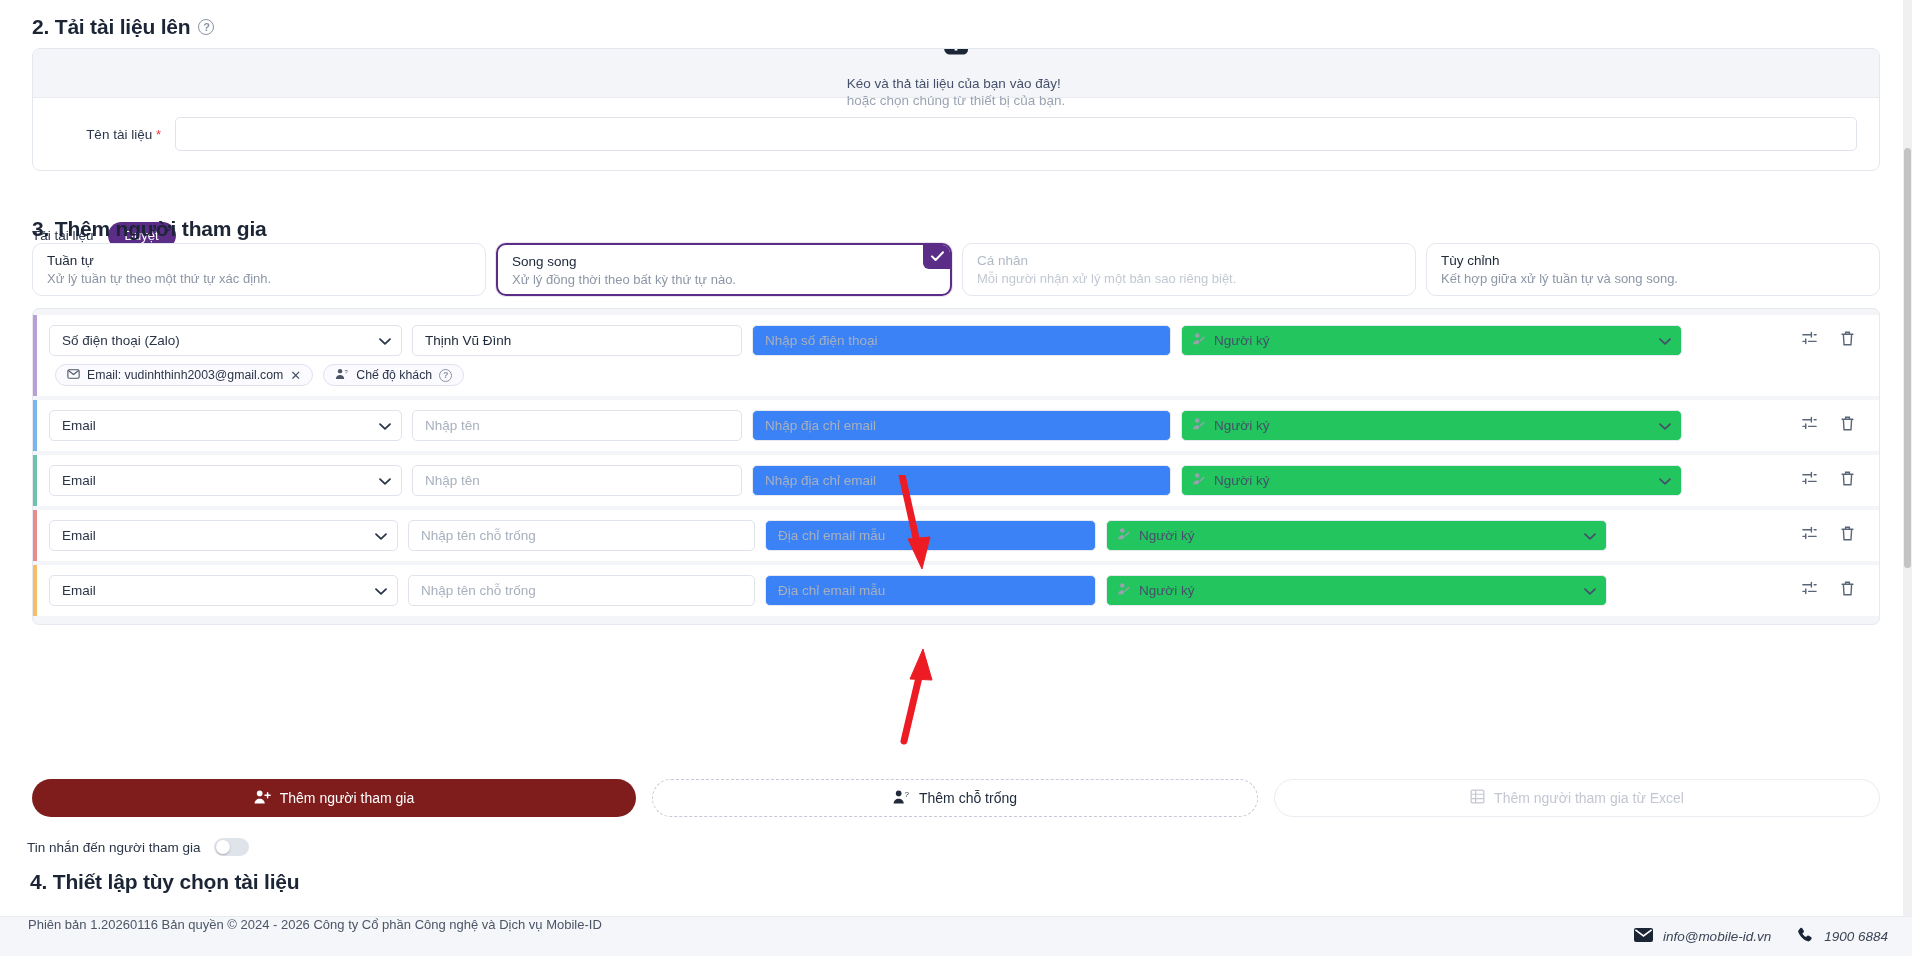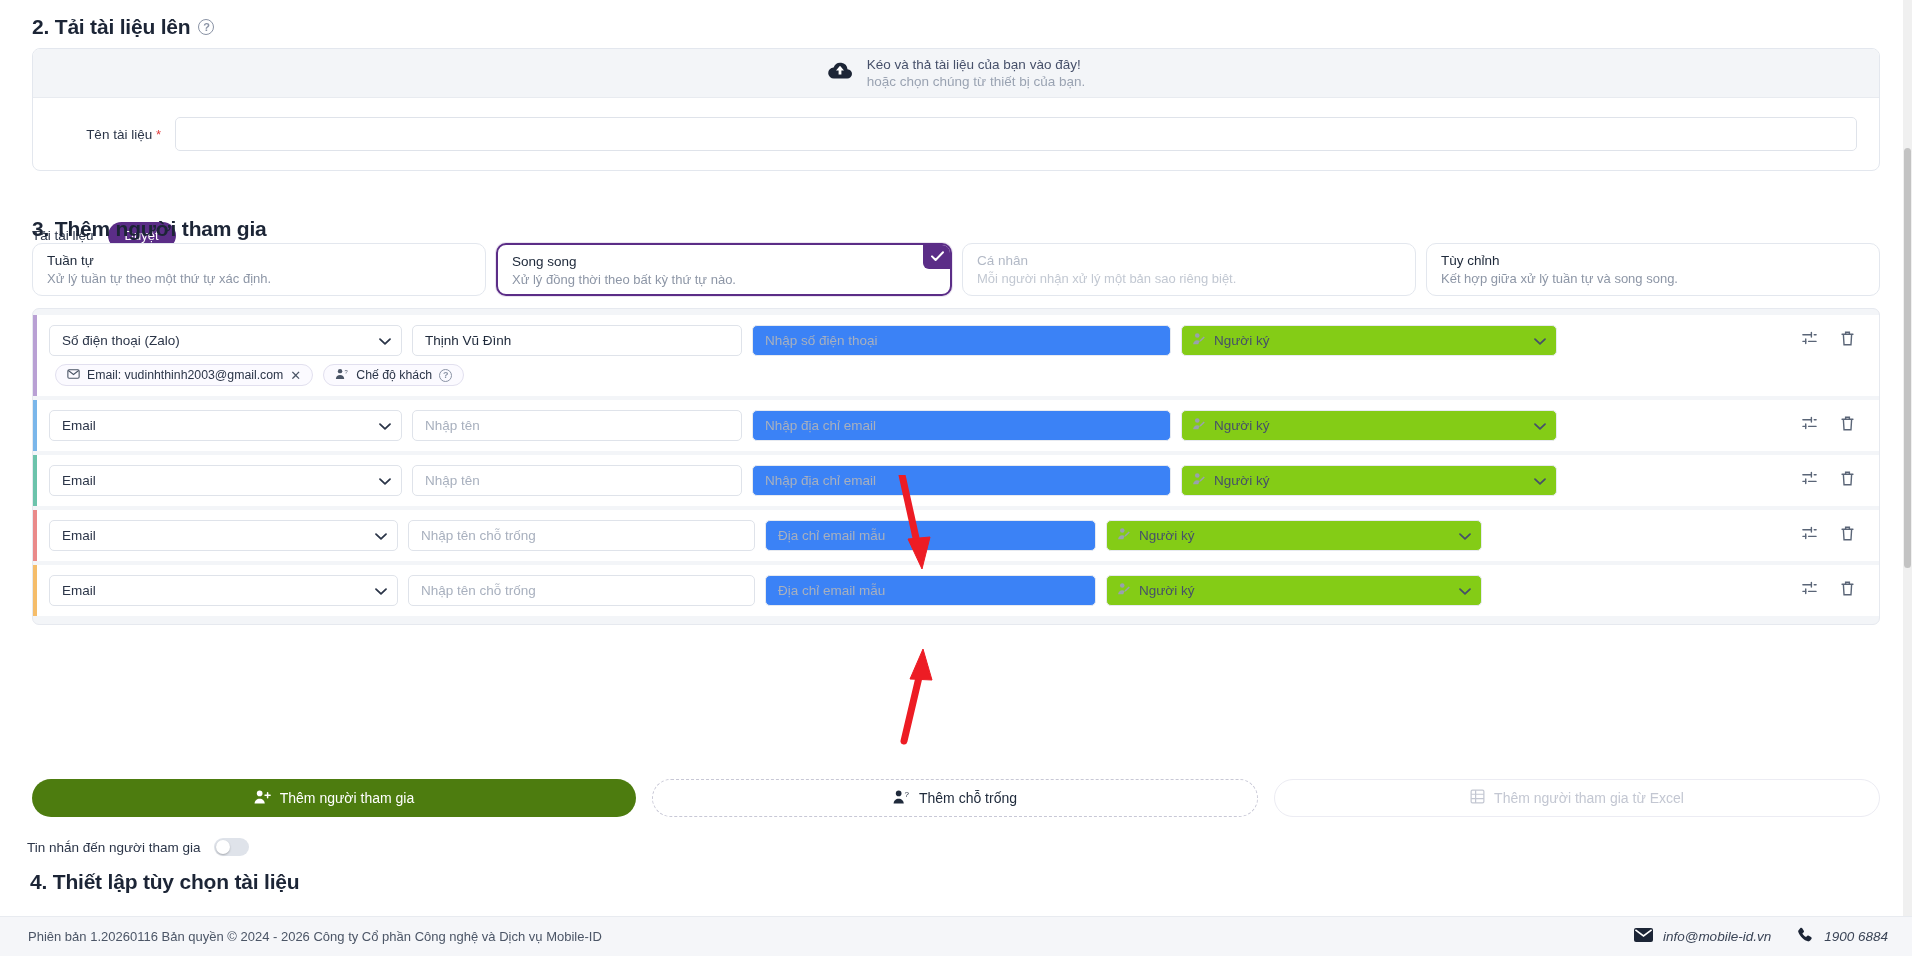--- a/index.html
+++ b/index.html
@@ -51,20 +51,21 @@
     overflow: hidden;
   }
   .dropzone {
     height: 49px;
     background: #f3f5f8;
     border-bottom: 1px solid #e8ebf0;
     display: flex;
     align-items: center;
     justify-content: center;
     gap: 14px;
+    flex-direction: column;
   }
   .cloud-ico { color: #1c2536; display: block; }
   .dz-text { line-height: 1.28; }
   .dz-line1 { font-size: 13.5px; color: #46506a; }
   .dz-line2 { font-size: 13.5px; color: #9aa3b2; }
 
   .docname-row {
     height: 72px;
     display: flex;
     align-items: center;
@@ -218,25 +219,25 @@
   }
   .txt::placeholder { color: #a8b0be; }
   .txt.wide2 { width: 347px; }
   .txt.email {
     width: 419px;
     background: #3b82f6;
     border: 1px solid #e7eaf0;
   }
   .txt.email.w2 { width: 331px; }
   .role {
-    width: 376px;
+    width: 501px;
     height: 31px;
     border: 1px solid #e7eaf0;
     border-radius: 5px;
-    background: #84cc16;
+    background: #22c55e;
     padding: 0 28px 0 10px;
     font-size: 13.5px;
     color: #46506a;
     display: flex;
     align-items: center;
     gap: 8px;
     position: relative;
     cursor: pointer;
   }
   .row-icons {
@@ -283,21 +284,21 @@
     align-items: center;
     justify-content: center;
     gap: 9px;
     font-size: 14px;
     font-family: inherit;
     cursor: pointer;
     background: #fff;
     border: 1px solid #e3e3ee;
     color: #202b3c;
   }
-  .bbtn.primary { background: #4d7c0f; color: #fff; border: none; }
+  .bbtn.primary { background: #7f1d1d; color: #fff; border: none; }
   .bbtn.dashed { border: 1px dashed #c8c8d6; color: #202b3c; }
   .bbtn.disabled { border: 1px solid #ececf3; color: #c3c7d2; cursor: default; }
   .bbtn.outline { border: 1px solid #d8d2e4; color: #202b3c; }
 
   
   .togrow {
     position: absolute;
     left: 27px; top: 838px;
     display: flex;
     align-items: center;
@@ -324,21 +325,20 @@
 
   
   .footer {
     position: absolute;
     left: 0; bottom: 0;
     width: 1912px;
     height: 40px;
     background: #f5f6f9;
     border-top: 1px solid #e8ebf0;
     display: flex;
-    align-items: center;
     justify-content: space-between;
     padding: 0 24px 0 28px;
   }
   .foot-left { font-size: 13px; color: #4b5566; }
   .foot-right { display: flex; align-items: center; gap: 26px; font-style: italic; }
   .foot-item { display: flex; align-items: center; gap: 10px; font-size: 13.5px; color: #3a4456; }
 
   
   .scrollbar {
     position: absolute;

